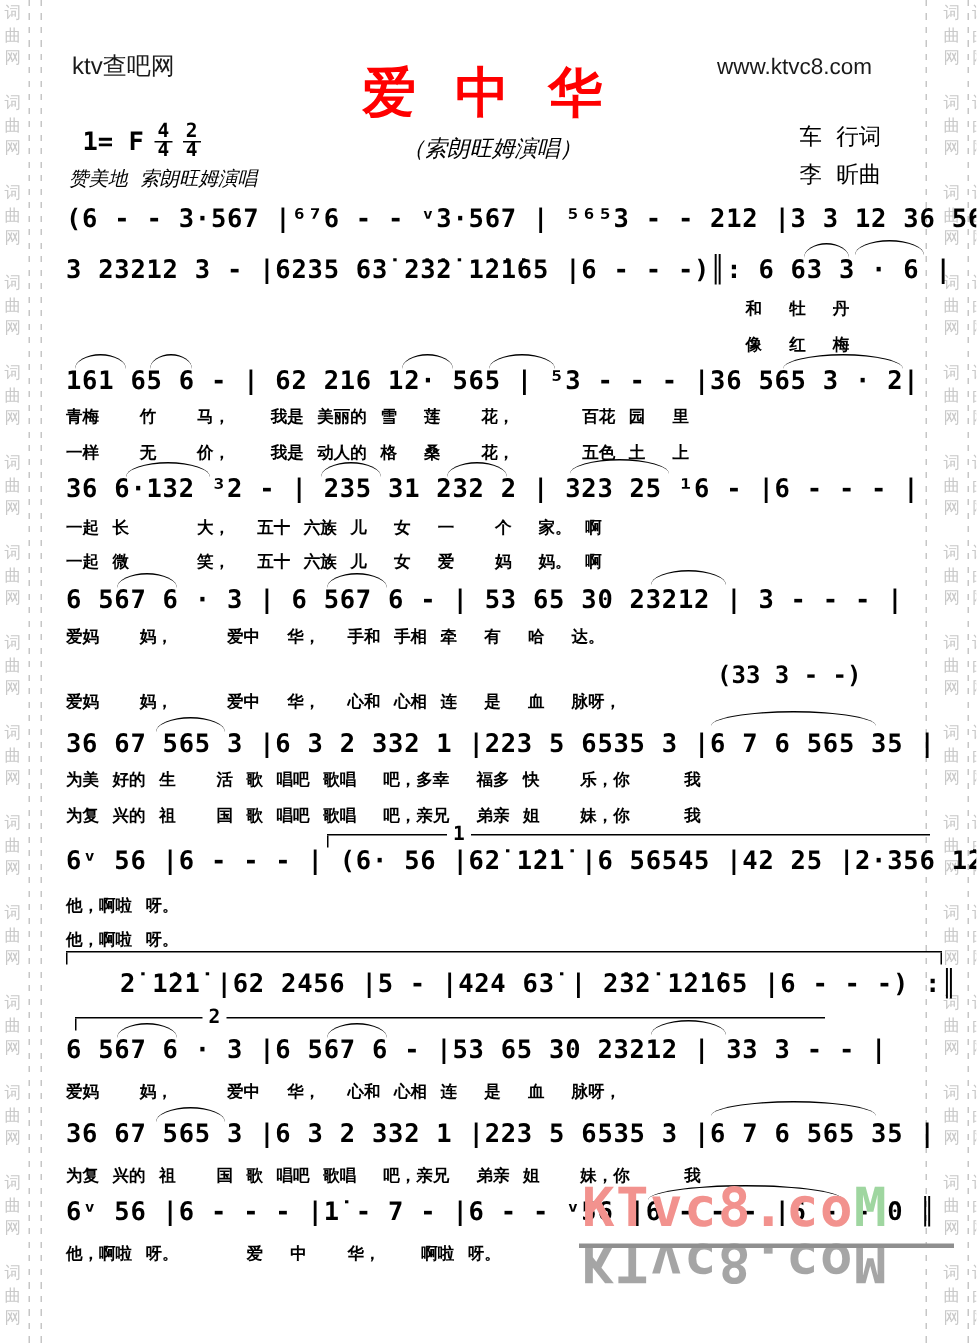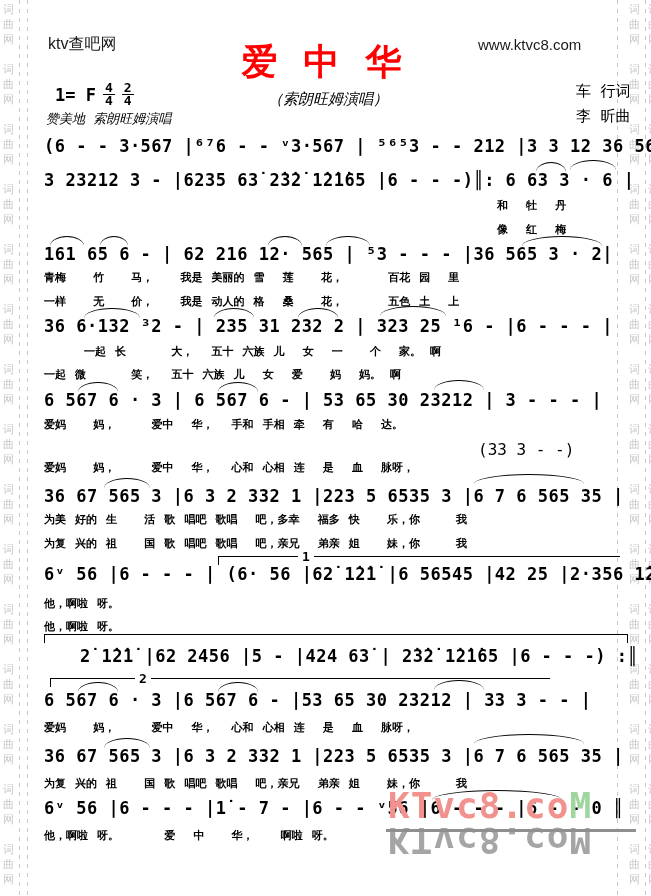--- a/index.html
+++ b/index.html
@@ -15,29 +15,29 @@
   .url{position:absolute;left:478px;top:36px;font-size:15px;color:#1a1a1a;}
   .title{position:absolute;left:50%;transform:translateX(-50%);top:38px;
          font-size:36px;font-weight:bold;color:#ff0000;letter-spacing:8px;white-space:pre;}
   .keysig{position:absolute;left:55px;top:82px;display:flex;align-items:center;gap:7px;
           font-family:"DejaVu Sans Mono",monospace;font-weight:bold;font-size:17px;text-align:right;}
   .frac{display:inline-flex;flex-direction:column;align-items:center;font-size:13px;
         line-height:12px;font-weight:bold;}
   .frac .num{border-bottom:1px solid #000;padding:0 2px;}
   .performer{position:absolute;left:268px;top:90px;font-size:15px;
              font-family:"DejaVu Serif",serif;font-style:italic;}
-  .credit{position:absolute;font-size:15px;font-family:"DejaVu Serif",serif;white-space:pre;margin-left:43px;}
+  .credit{position:absolute;font-size:15px;font-family:"DejaVu Serif",serif;white-space:pre;}
   .stylenote{position:absolute;left:46px;top:110px;font-size:13px;
              font-family:"DejaVu Serif",serif;font-style:italic;white-space:pre;}
   
   .notes{position:absolute;left:44px;white-space:pre;font-family:"DejaVu Sans Mono",monospace;
          font-size:17px;font-weight:600;letter-spacing:0.5px;}
   .lyrics{position:absolute;white-space:pre;font-size:11px;font-weight:600;word-spacing:6px;}
   .extra-notes{position:absolute;white-space:pre;font-family:"DejaVu Sans Mono",monospace;
-               font-size:16px;font-weight:400;}
+               font-size:16px;font-weight:700;}
   .arc{position:absolute;height:9px;border-top:1.6px solid #000;
        border-radius:50% 50% 0 0 / 100% 100% 0 0;}
   .volta{position:absolute;border-top:1px solid #000;height:8px;}
   .volta .tick-l{position:absolute;left:0;top:0;width:1px;height:8px;background:#000;}
   .volta .tick-r{position:absolute;right:0;top:0;width:1px;height:8px;background:#000;}
   .volta .vlabel{position:absolute;top:-8px;background:#fff;padding:0 4px;font-size:13px;
                  font-weight:600;font-family:"DejaVu Sans Mono",monospace;}
   
   .wm{position:absolute;left:388px;top:788px;font-family:"DejaVu Sans Mono",monospace;
       font-size:36px;font-weight:bold;letter-spacing:1px;line-height:36px;}
@@ -261,21 +261,21 @@
 
   <div class="notes" style="top:170px;">3 23212 3 - |6235 63̇ 2̇3̇2̇ 1̇2̇1̇65 |6 - - -)║: 6 63 3 · 6 |</div>
   <div class="lyrics" style="left:497px;top:198px;">和  牡  丹</div>
   <div class="lyrics" style="left:497px;top:222px;">像  红  梅</div>
 
   <div class="notes" style="top:244px;text-align:right;">161 65 6 - | 62 216 12· 565 | ⁵3 - - - |36 565 3 · 2|</div>
   <div class="lyrics" style="left:44px;top:294px;">一样   无   价，   我是 动人的 格  桑   花，     五色 土  上</div>
   <div class="lyrics" style="left:44px;top:270px;">青梅   竹   马，   我是 美丽的 雪  莲   花，     百花 园  里</div>
 
   <div class="notes" style="top:316px;">36 6·132 ³2 - | 235 31 232 2 | 323 25 ¹6 - |6 - - - |</div>
-  <div class="lyrics" style="left:44px;top:344px;margin-left:40px;">一起 长     大，  五十 六族 儿  女  一   个  家。 啊</div>
+  <div class="lyrics" style="left:44px;top:344px;">一起 长     大，  五十 六族 儿  女  一   个  家。 啊</div>
   <div class="lyrics" style="left:44px;top:367px;">一起 微     笑，  五十 六族 儿  女  爱   妈  妈。 啊</div>
 
   <div class="notes" style="top:390px;">6 567 6 · 3 | 6 567 6 - | 53 65 30 23212 | 3 - - - |</div>
   <div class="lyrics" style="left:44px;top:417px;">爱妈   妈，    爱中  华，  手和 手相 牵  有  哈  达。</div>
   <div class="extra-notes" style="left:478px;top:440px;">(33 3 - -)</div>
   <div class="lyrics" style="left:44px;top:460px;">爱妈   妈，    爱中  华，  心和 心相 连  是  血  脉呀，</div>
 
   <div class="notes" style="top:486px;">36 67 565 3 |6 3 2 332 1 |223 5 6535 3 |6 7 6 565 35 |</div>
   <div class="lyrics" style="left:44px;top:512px;">为美 好的 生   活 歌 唱吧 歌唱  吧，多幸  福多 快   乐，你    我</div>
   <div class="lyrics" style="left:44px;top:536px;">为复 兴的 祖   国 歌 唱吧 歌唱  吧，亲兄  弟亲 姐   妹，你    我</div>

